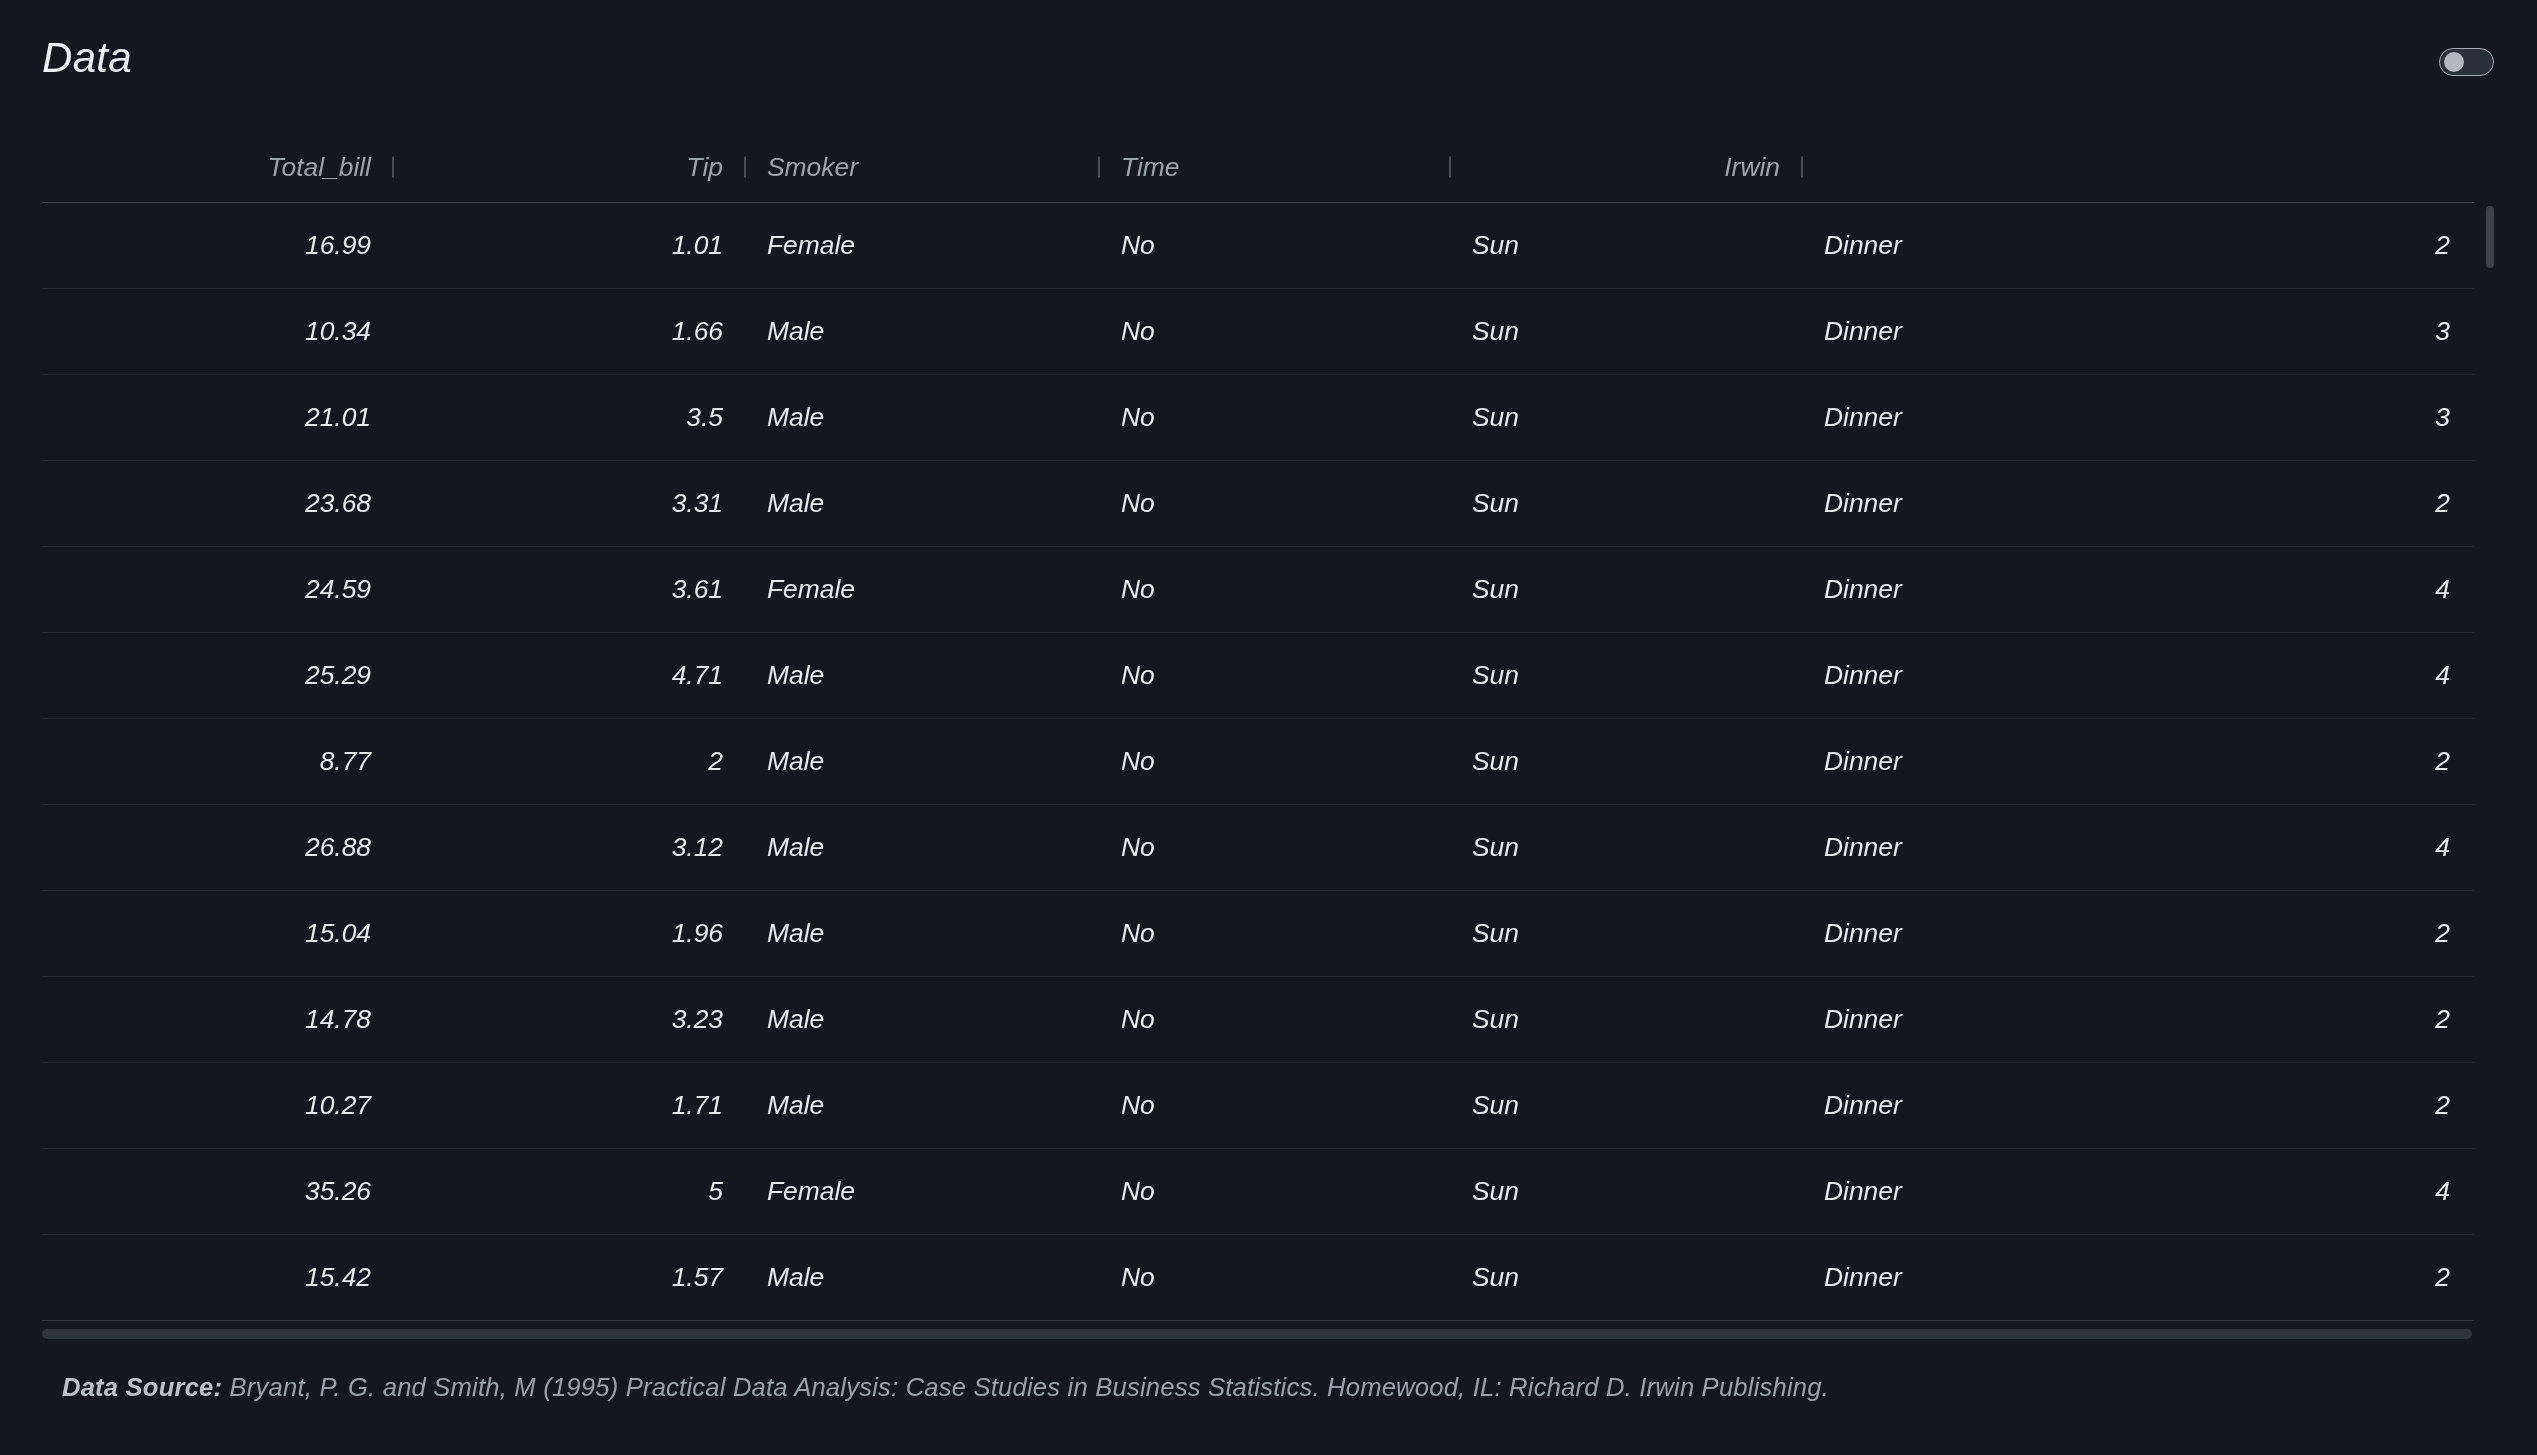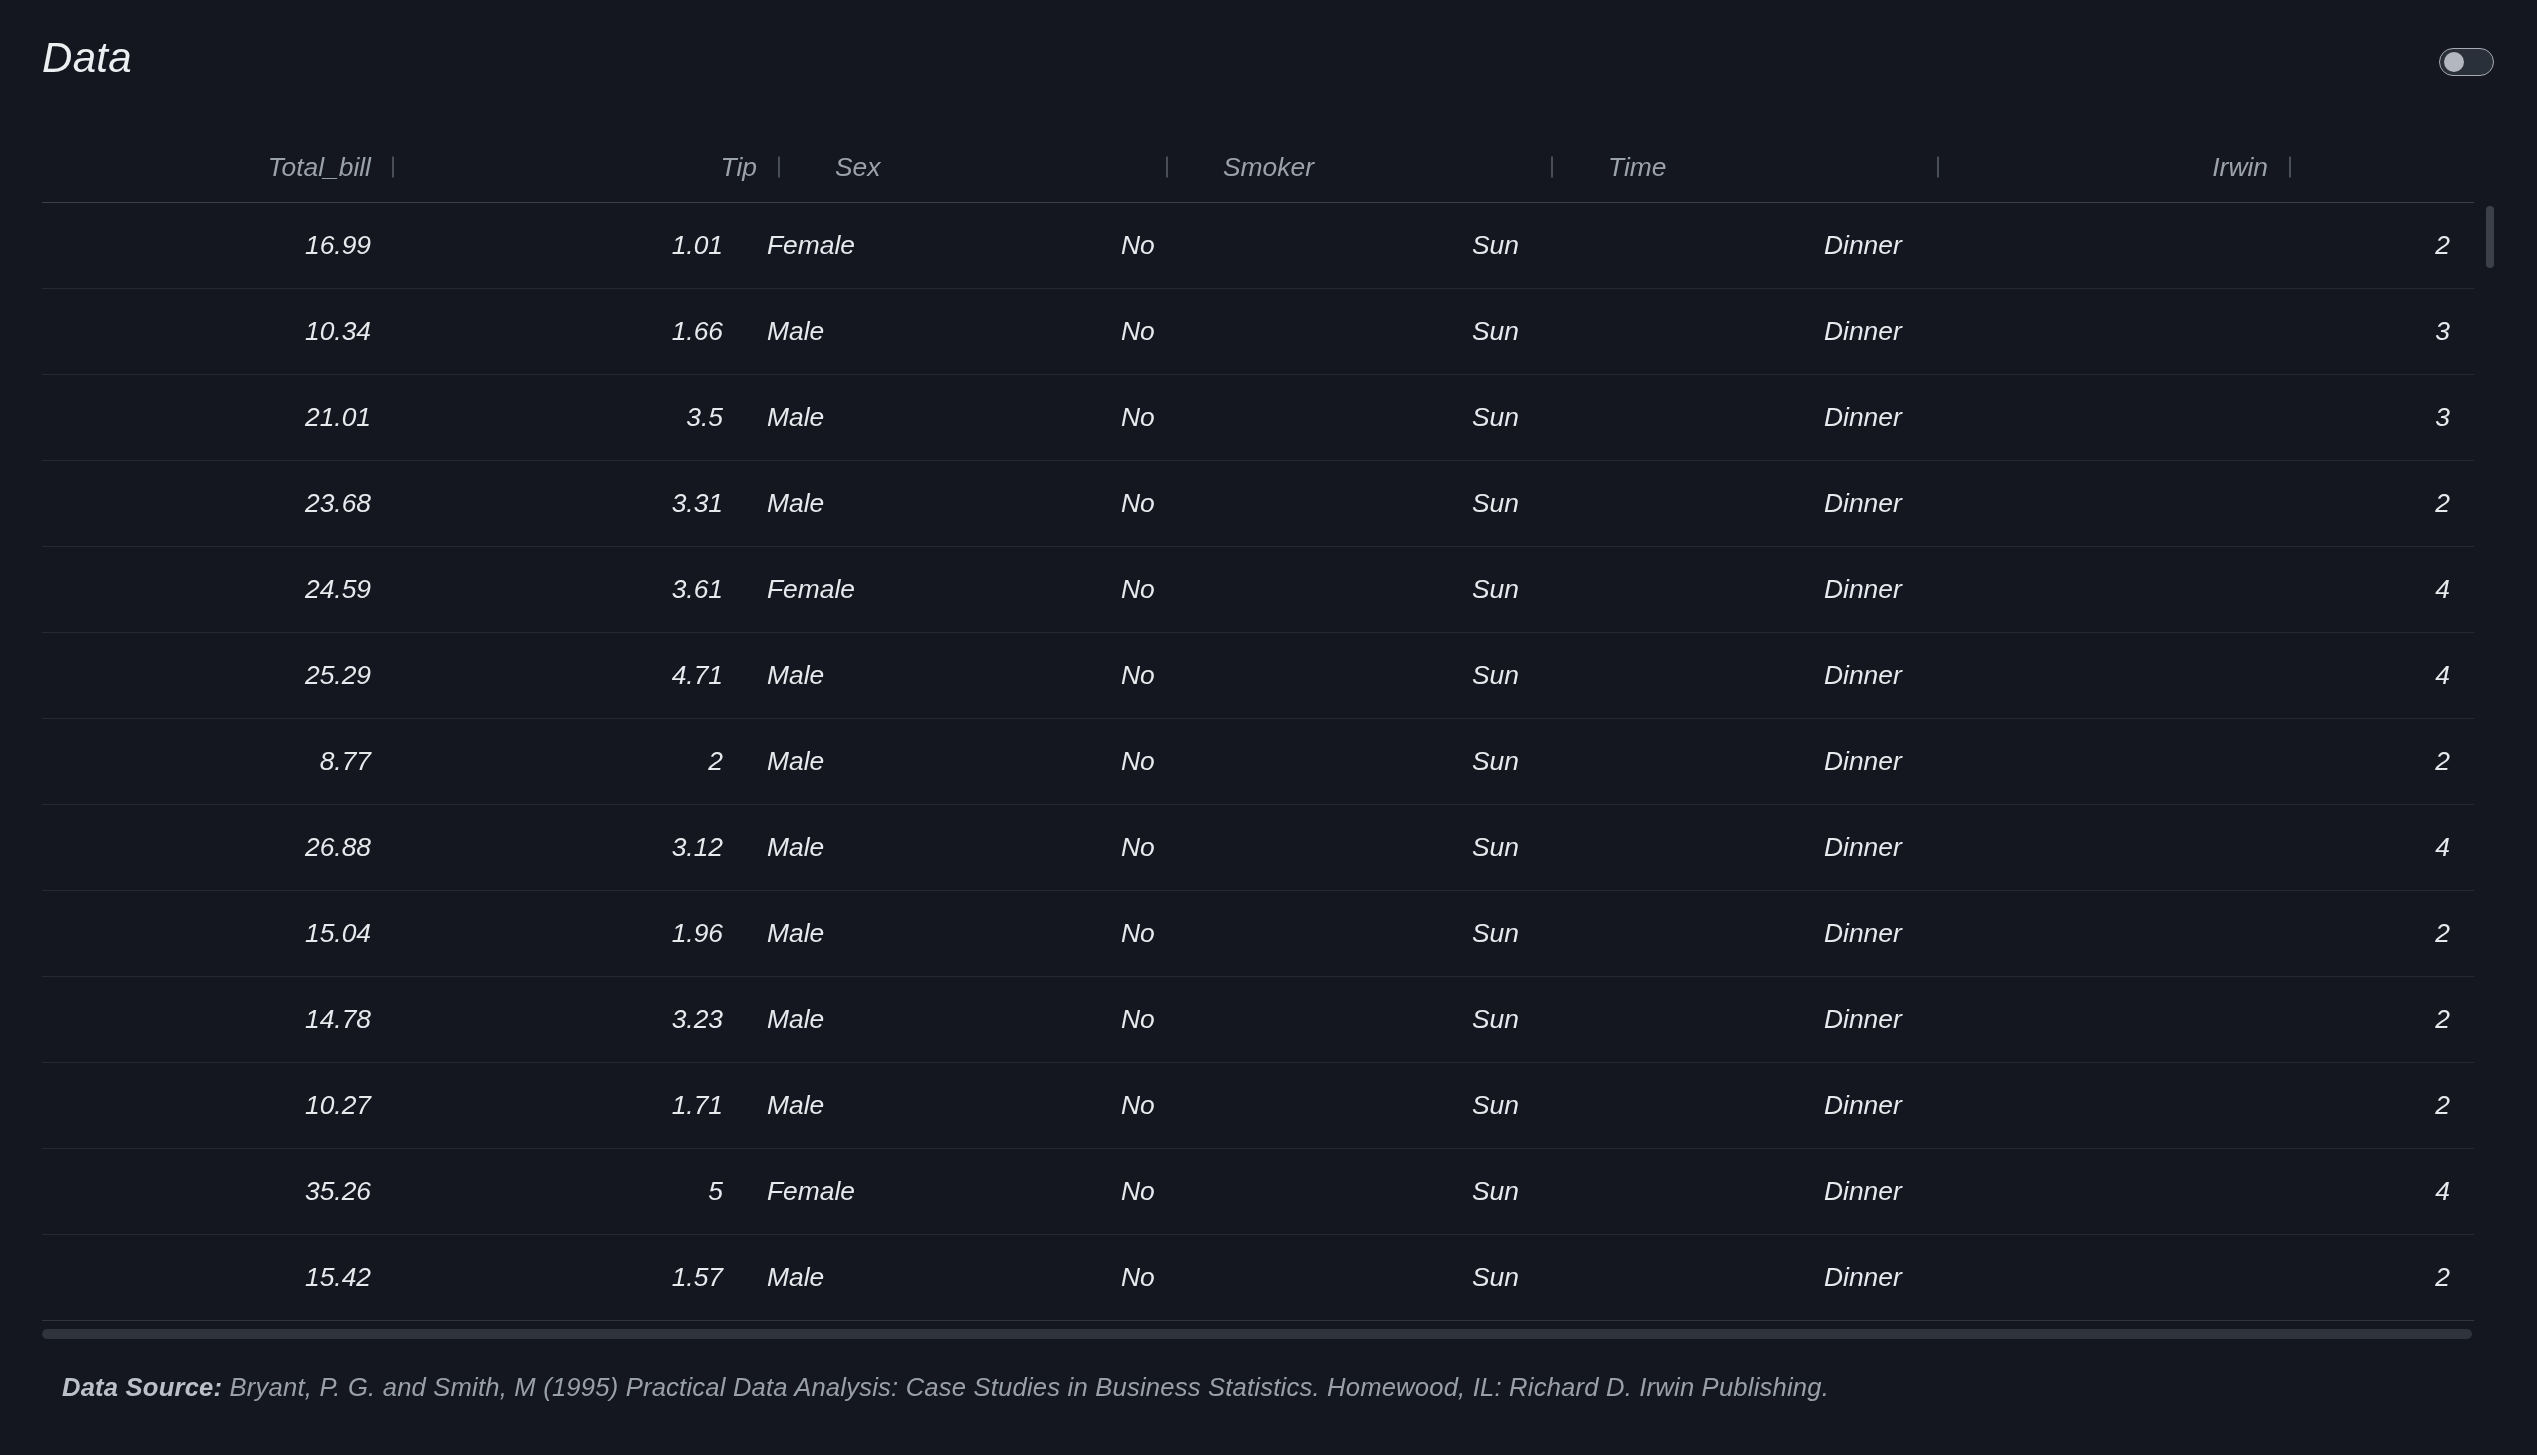--- a/index.html
+++ b/index.html
@@ -31,21 +31,21 @@
   }
 
   .table{
     position:absolute;left:42px;top:132px;width:2432px;
     --cols:352px 352px 354px 351px 352px 318px 352px;
   }
   .thead{
     display:grid;grid-template-columns:var(--cols);
     height:70px;align-items:stretch;
     border-bottom:1.8px solid #3B4049;
-    color:#9CA2AA;font-size:26.4px;gap:34px;
+    color:#9CA2AA;font-size:26.4px;
   }
   .hcell{position:relative;display:flex;align-items:center;}
   .hcell.right{justify-content:flex-end;padding-right:23px;}
   .hcell.left{padding-left:21px;}
   .pipe{
     position:absolute;right:0;top:50%;transform:translateY(-50%);
     width:1.8px;height:21px;background:#494E57;
   }
 
   .trow{
@@ -91,24 +91,20 @@
     <div class="thead" id="thead">
         <div class="hcell right">
     <span class="hlabel">Total_bill</span>
     <span class="pipe"></span>
   </div>
         <div class="hcell right">
     <span class="hlabel">Tip</span>
     <span class="pipe"></span>
   </div>
         <div class="hcell left">
-    <span class="hlabel">Sex</span>
-    <span class="pipe"></span>
-  </div>
-        <div class="hcell left">
     <span class="hlabel">Smoker</span>
     <span class="pipe"></span>
   </div>
         <div class="hcell left">
     <span class="hlabel">Time</span>
     <span class="pipe"></span>
   </div>
         <div class="hcell right">
     <span class="hlabel">Irwin</span>
     <span class="pipe"></span>

